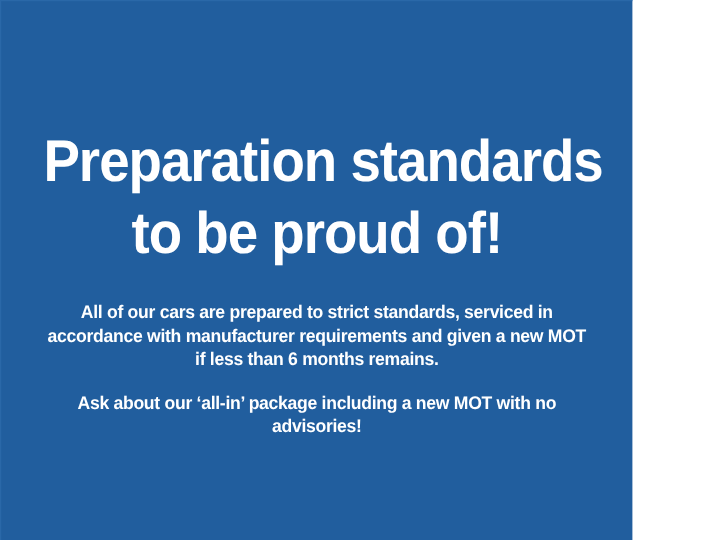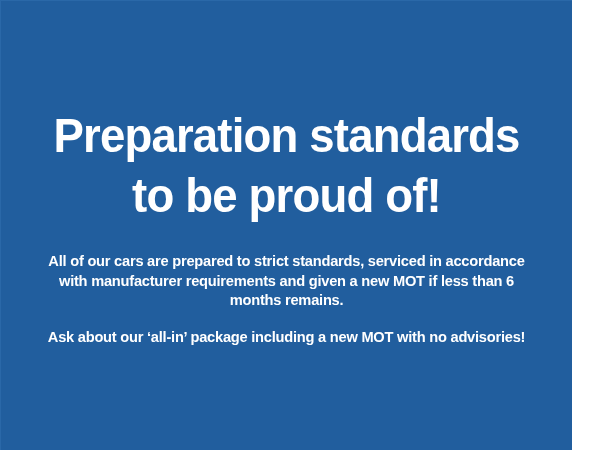--- a/index.html
+++ b/index.html
@@ -10,21 +10,21 @@
   body {
     width: 600px;
     height: 450px;
     overflow: hidden;
     font-family: "Liberation Sans", sans-serif;
   }
 
   #promo-banner {
     position: relative;
     box-sizing: border-box;
-    width: 572px;
+    width: 527px;
     height: 450px;
     background: #215e9e;
     
     border-top: 1px solid #2a68a8;
     border-left: 1px solid #2a68a8;
     overflow: hidden;
   }
 
   .content-stack {
     position: absolute;

